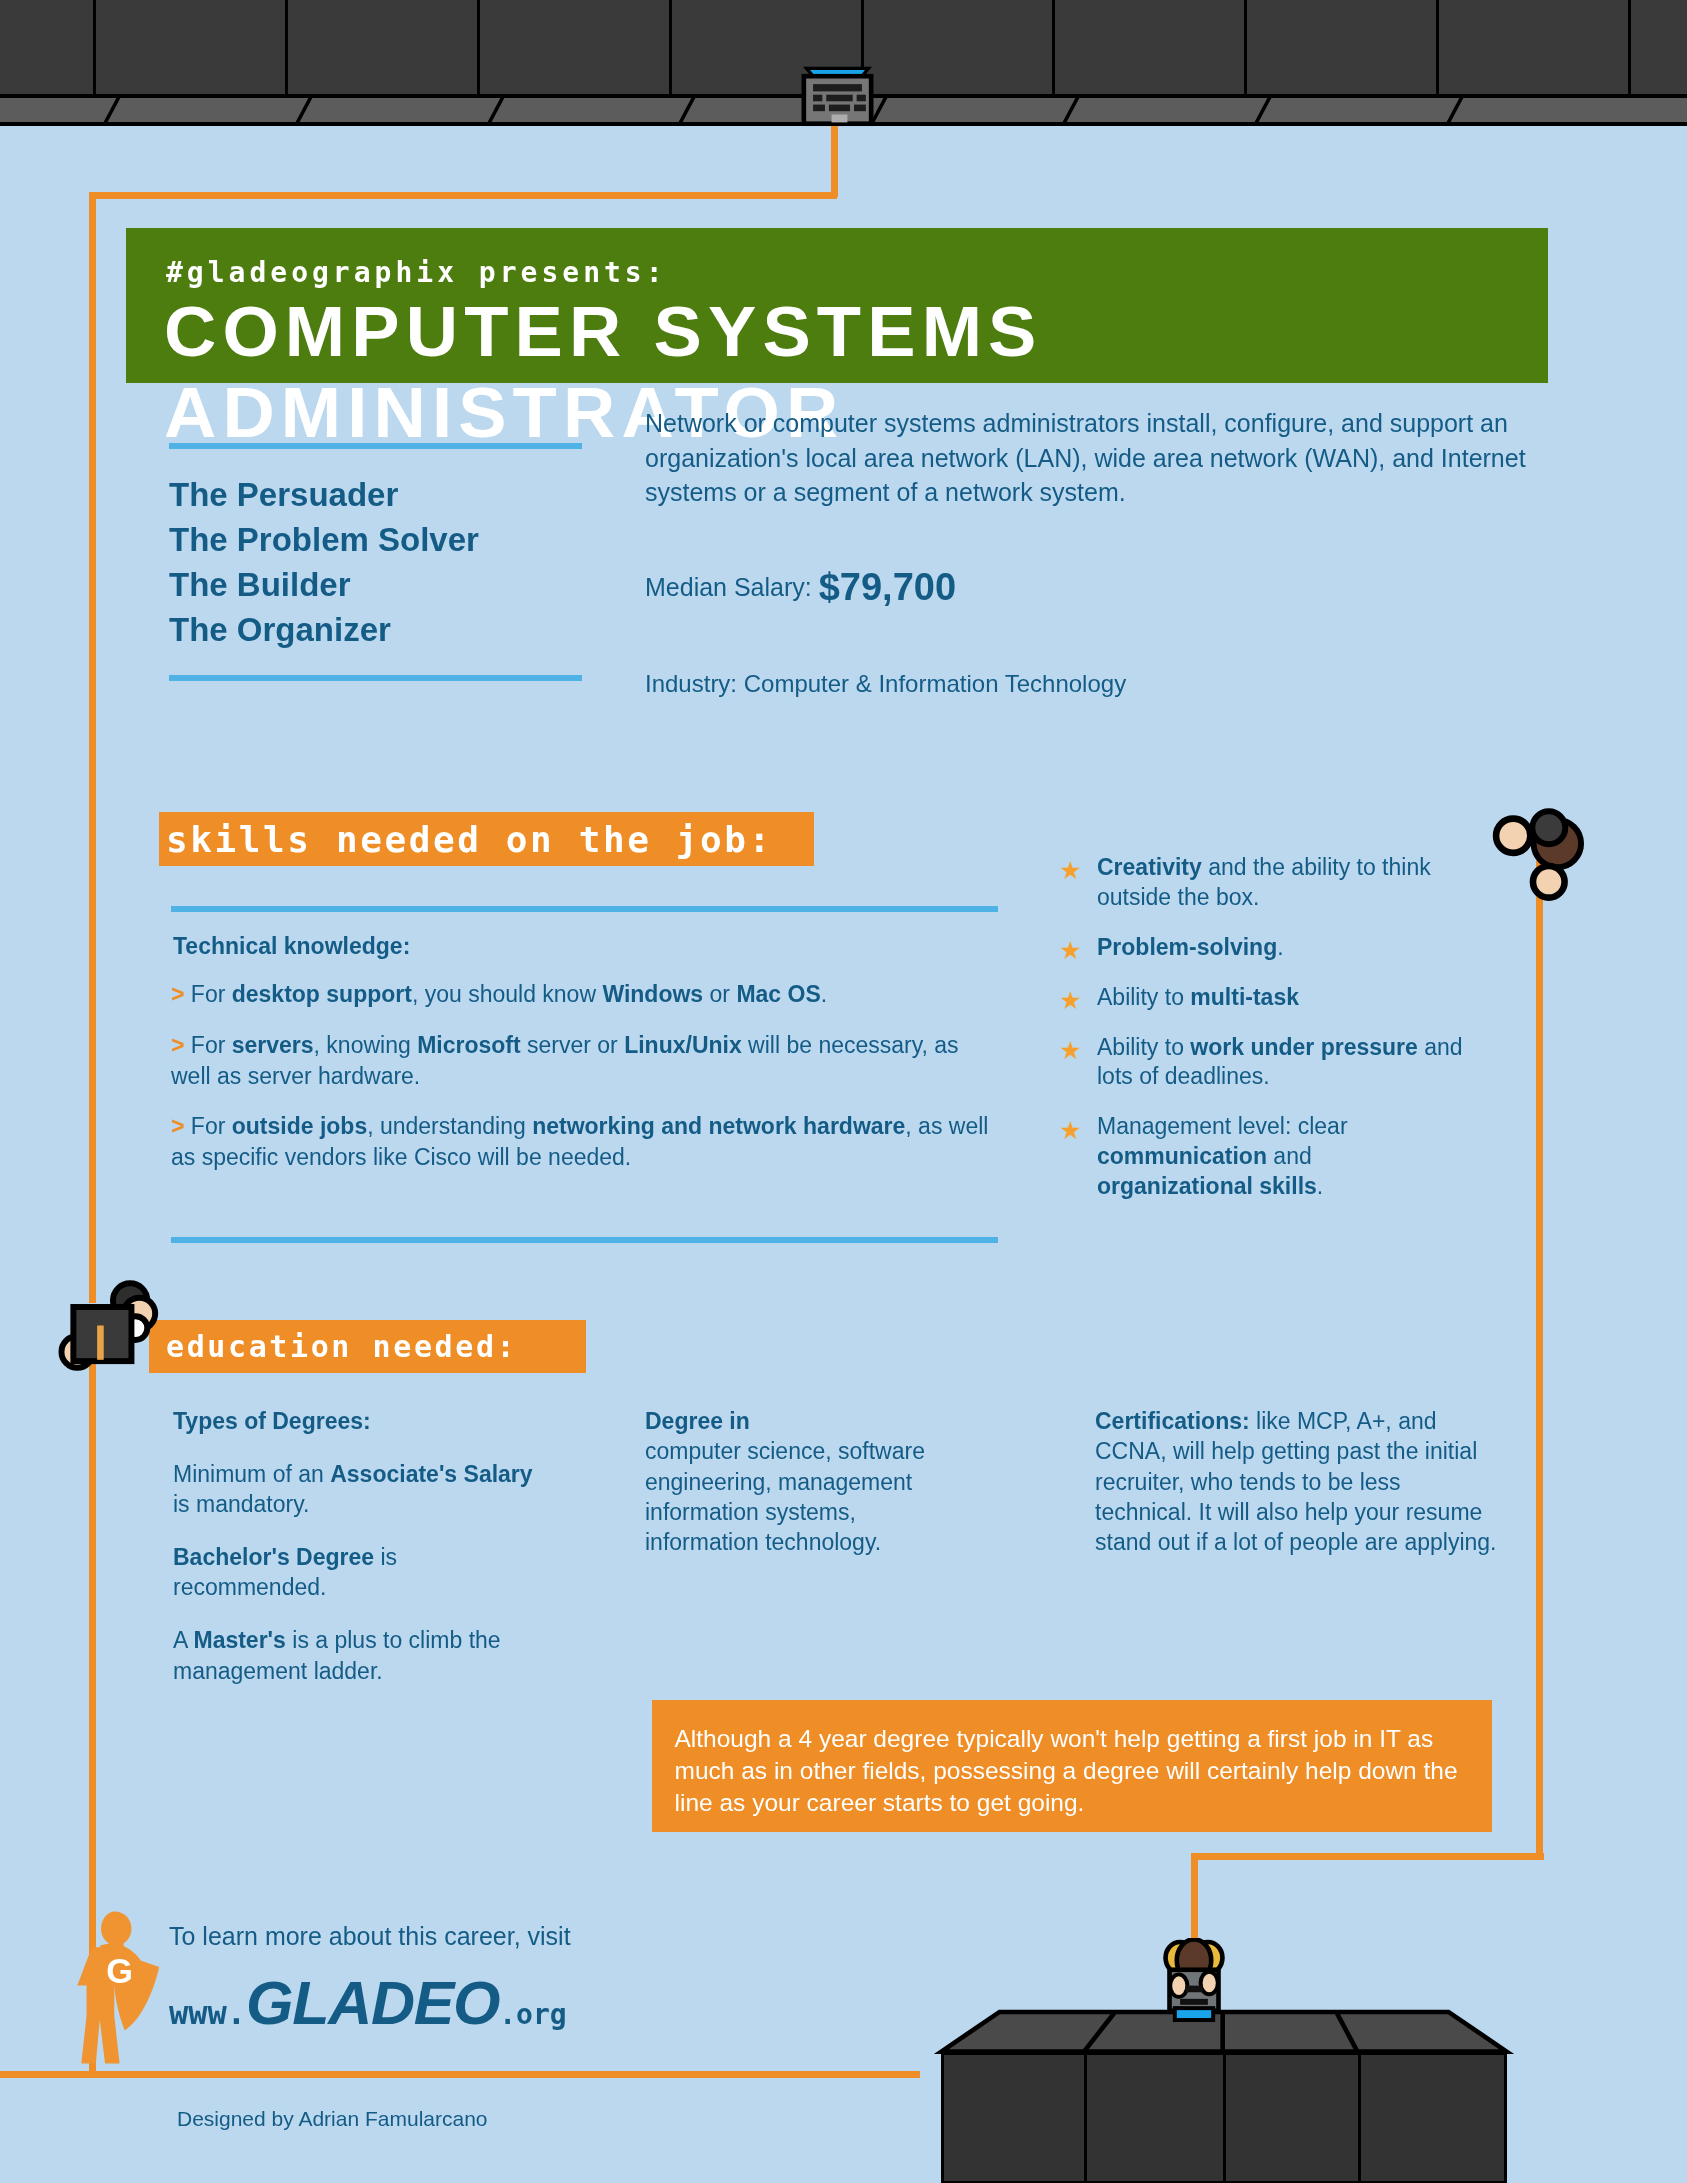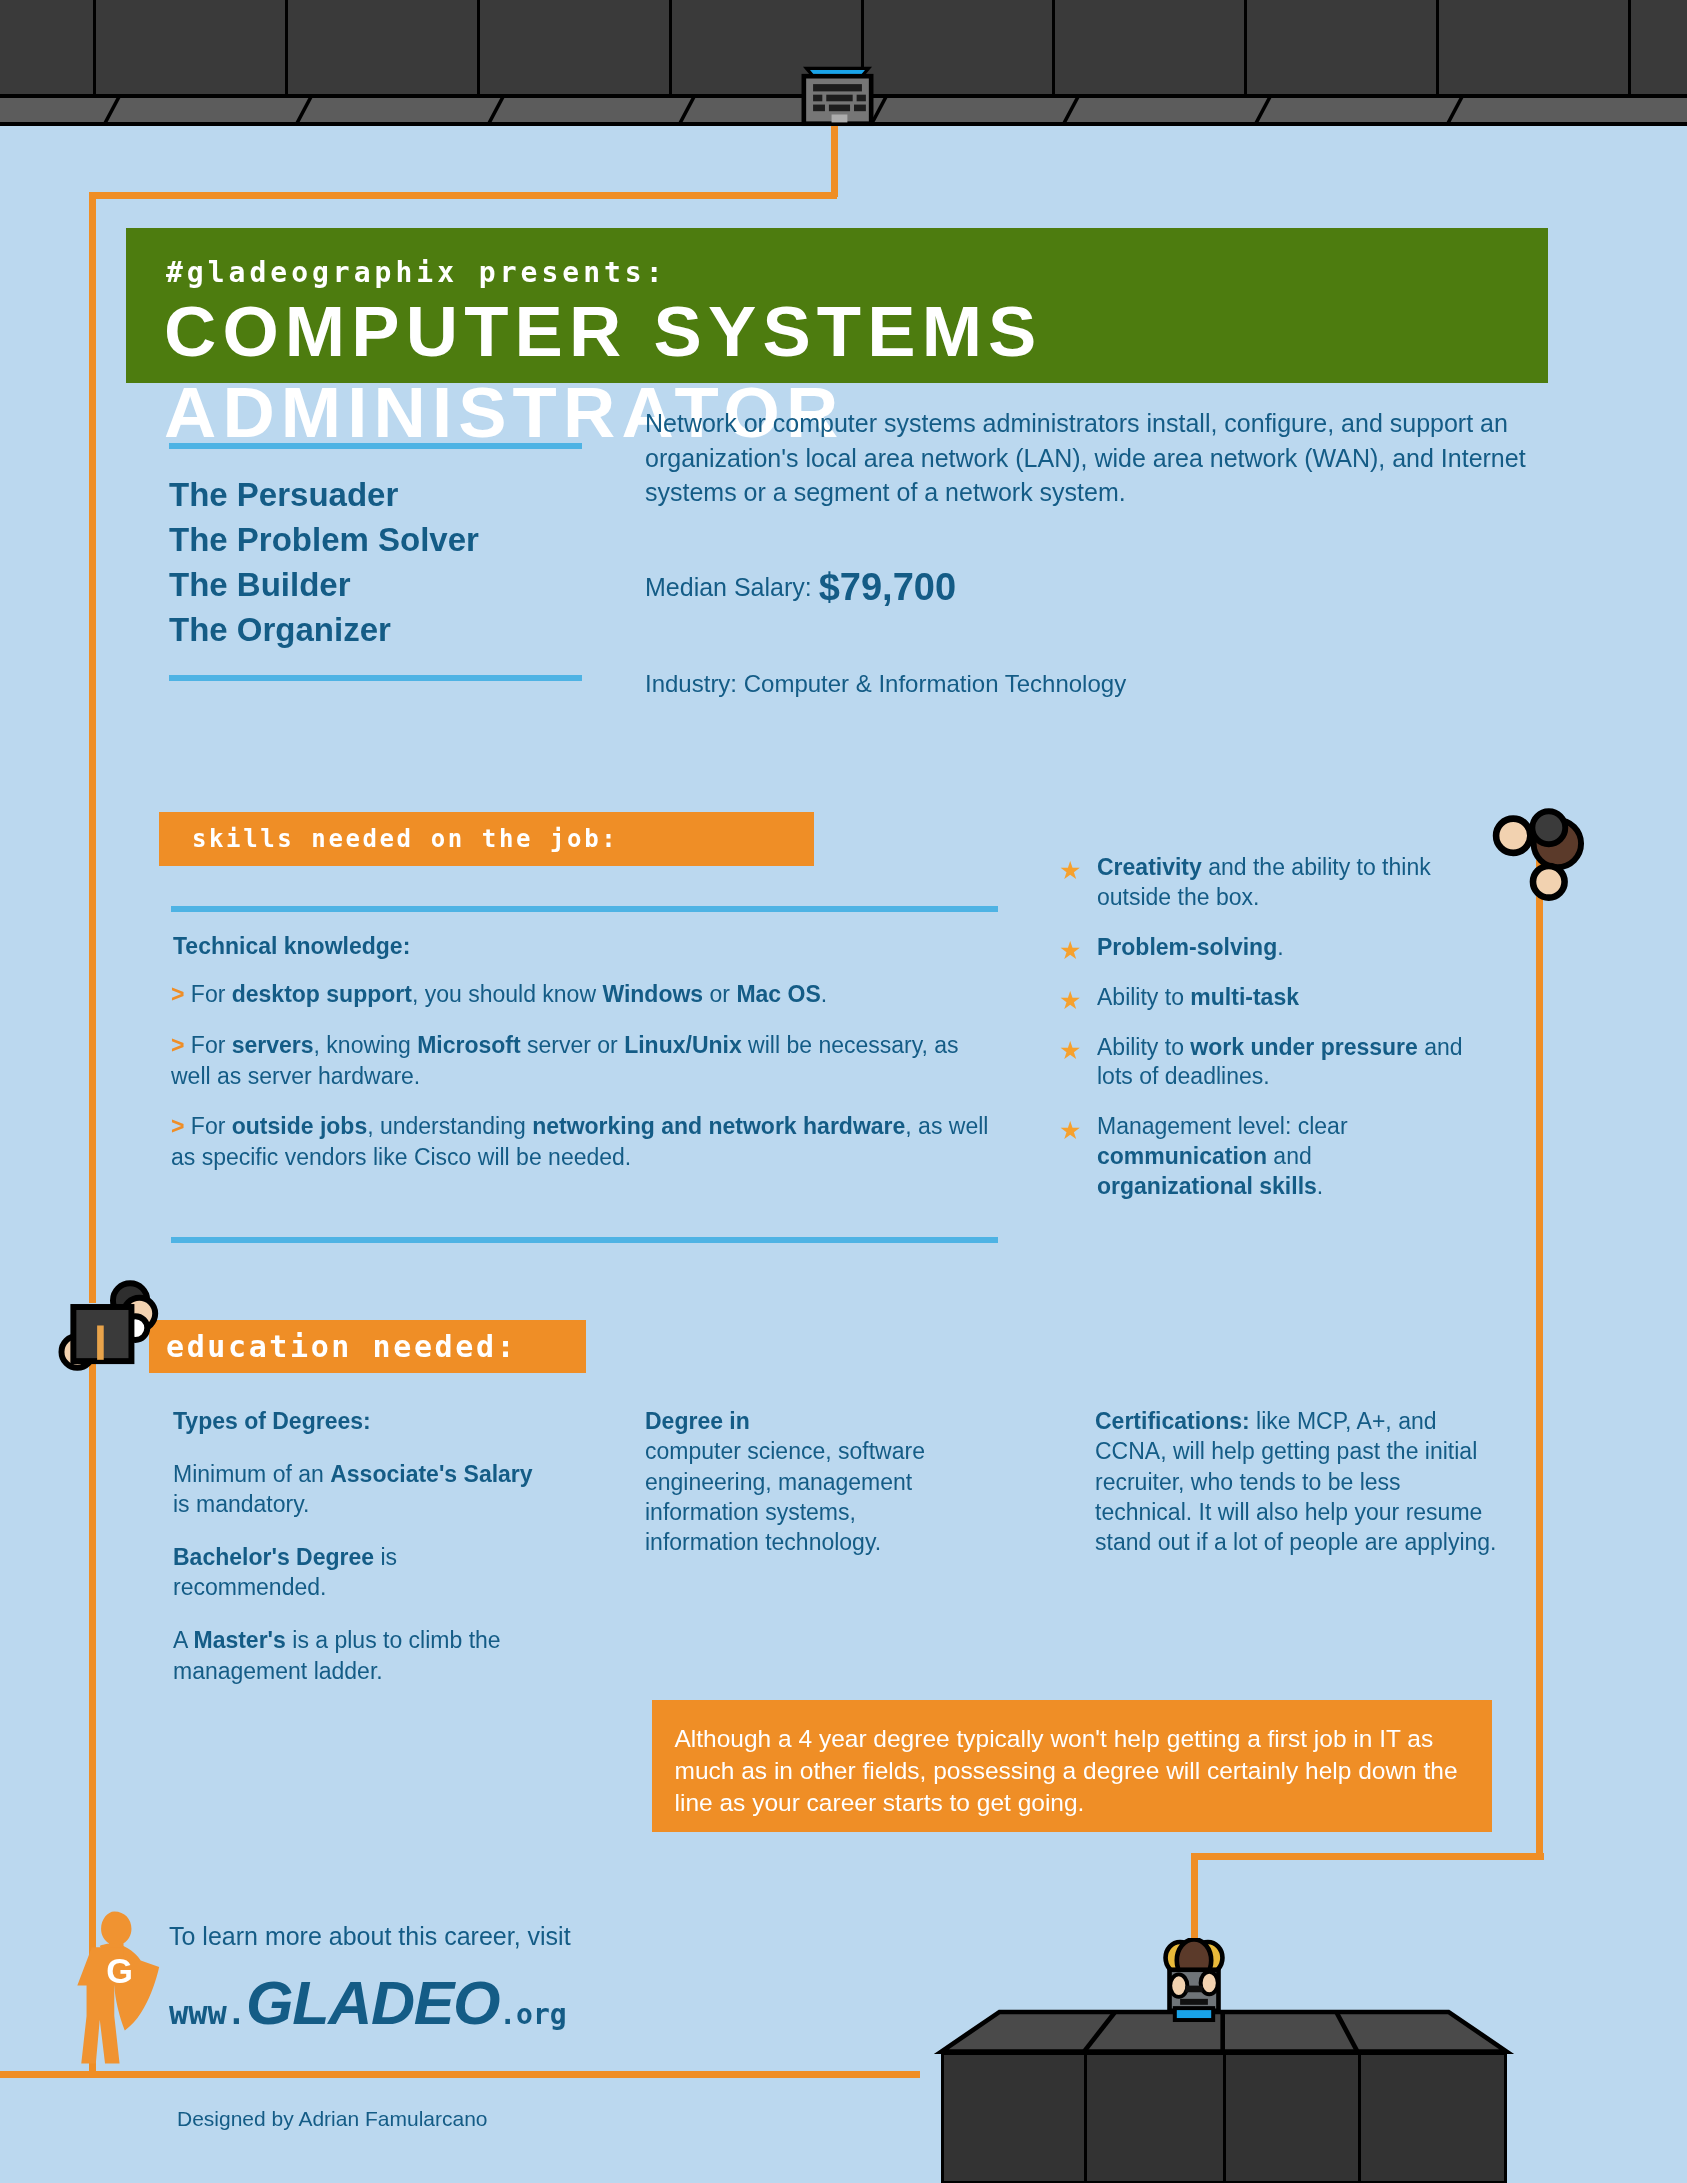--- a/index.html
+++ b/index.html
@@ -38,21 +38,21 @@
   
   .desc{position:absolute;left:645px;top:406px;width:887px;font-size:25px;line-height:1.38;color:#145c86;}
   .salary{position:absolute;left:645px;top:566px;font-size:25px;color:#145c86;}
   .salary b{font-size:38px;font-weight:700;vertical-align:-4px;}
   .industry{position:absolute;left:645px;top:670px;font-size:24px;color:#145c86;}
   .industry b{font-weight:400;}
 
   
   .pill{position:absolute;background:#ef8e26;color:#fff;font-weight:700;
     font-family:"DejaVu Sans Mono", monospace;letter-spacing:2.6px;display:flex;align-items:center;}
-  #pill-skills{left:159px;top:812px;width:655px;height:54px;padding-left:33px;font-size:24px;box-sizing:border-box;}
+  #pill-skills{left:159px;top:812px;width:655px;height:54px;padding-left:7px;font-size:36px;box-sizing:border-box;}
   #pill-education{left:149px;top:1320px;width:437px;height:53px;padding-left:17px;font-size:30px;box-sizing:border-box;}
 
   
   .tech-head{position:absolute;left:173px;top:933px;font-size:23px;font-weight:700;}
   .tech-list{position:absolute;left:171px;top:979px;width:827px;font-size:23px;line-height:1.34;}
   .tech-list p{margin:0 8px 20px 0;}
   .tech-list .ar{color:#ef8e26;font-weight:700;}
   .tech-list b{font-weight:700;}
 
   

